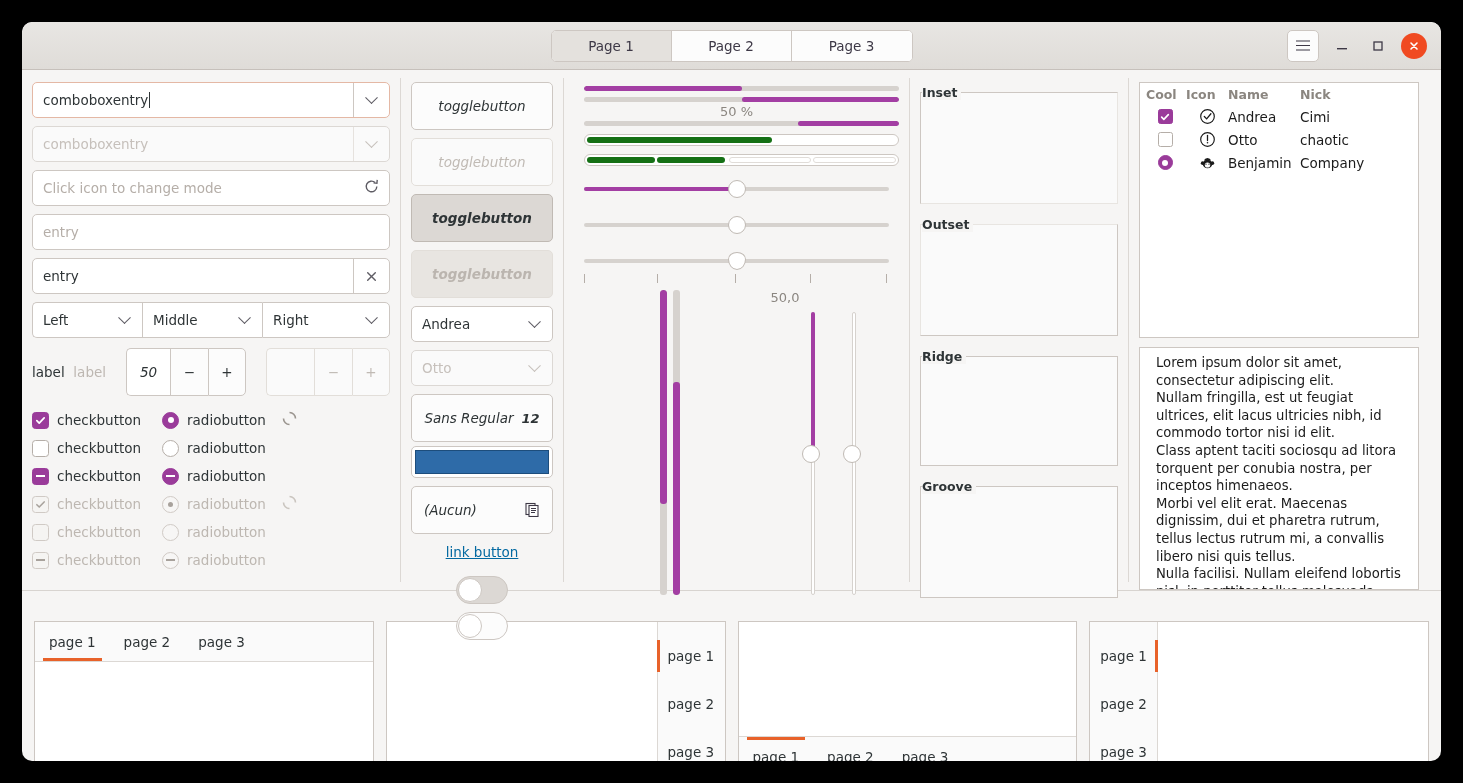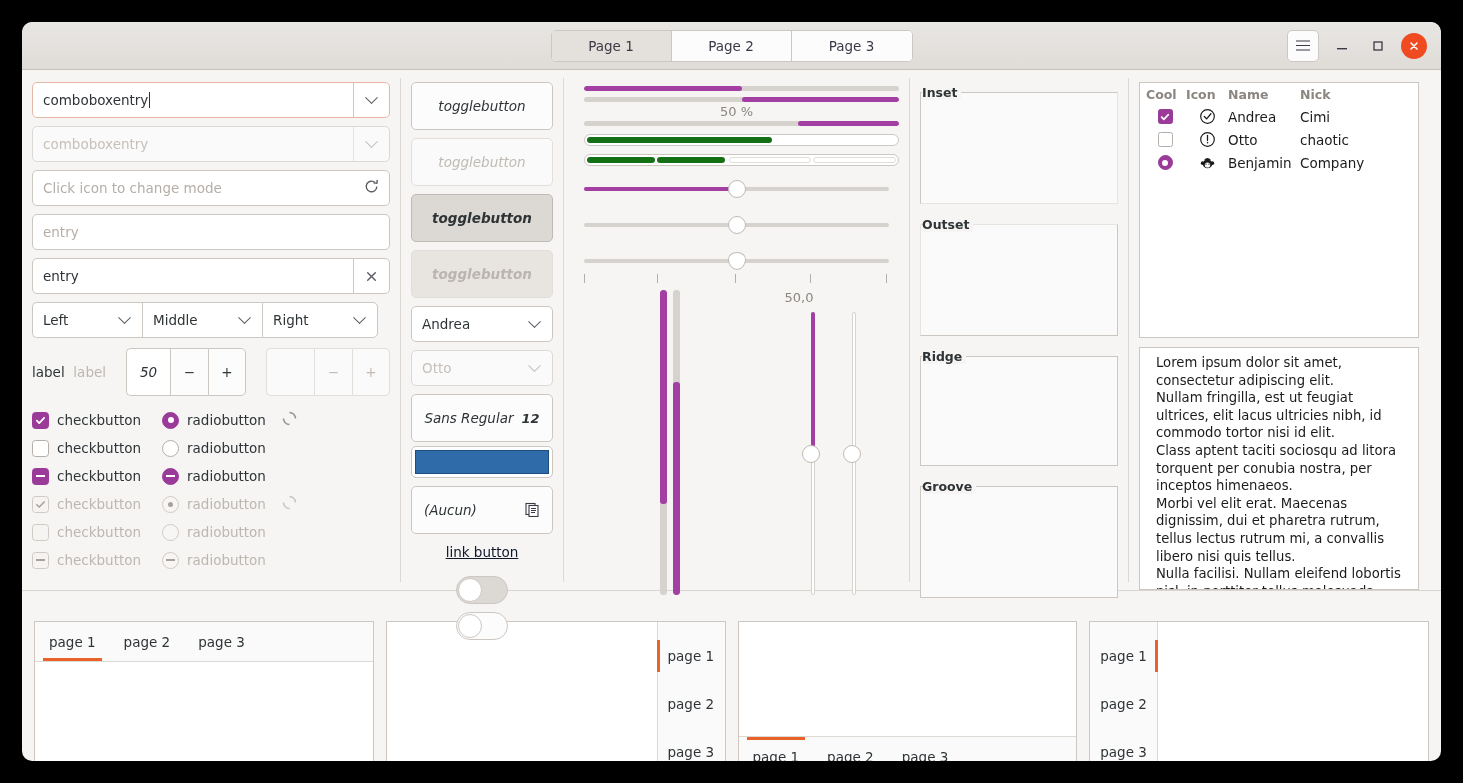--- a/index.html
+++ b/index.html
@@ -165,21 +165,21 @@
   .tabs-h.b .tab-h.active::after { top:0; }
   .tabs-v { display:flex; flex-direction:column; background:#fafafa; width:68px; flex:0 0 68px; padding-top:10px;}
   .tabs-v.r { border-left:1px solid #dcd8d4; }
   .tabs-v.l { border-right:1px solid #dcd8d4; }
   .tab-v { height:48px; display:flex; align-items:center; padding:0 10px; font-size:13.5px; color:#2e3436; position:relative; cursor:pointer;}
   .tab-v.active::after { content:''; position:absolute; top:8px; bottom:8px; width:3px; background:#e8622a;}
   .tabs-v.r .tab-v.active::after { left:-1px; }
   .tabs-v.l .tab-v.active::after { right:-1px; }
   .nbpage { flex:1; background:#fff; }
 
-  .linkbtn { font-size:13.5px; color:#0f172a; text-decoration:underline; text-align:center; cursor:pointer;}
+  .linkbtn { font-size:13.5px; color:#0369a1; text-decoration:underline; text-align:center; cursor:pointer;}
   .switch { width:52px; height:28px; border-radius:14px; border:1px solid #cdc7c2; background:#dcd8d4; position:relative; cursor:pointer;}
   .switch.off2 { background:#fcfcfc; }
   .switch .sk { position:absolute; top:1px; left:1px; width:24px; height:24px; border-radius:50%; background:#fff; border:1px solid #cdc7c2;}
   .colorbtn { height:32px; border:1px solid #cdc7c2; border-radius:5px; background:#fff; padding:3px; }
   .colorbtn i { display:block; height:100%; background:#2e6ba8; border:1px solid #1d4d7c;}
   .pct { font-size:13px; color:#8b8680; text-align:center; }
   .spin-val { font-size:13.5px; color:#2e3436; }
 </style>
 </head>
 <body>
@@ -274,21 +274,21 @@
               </div>
         </div>
         <div class="combo" style="width:120px;">
           <div class="txt">
                 <span>Middle</span>
               </div>
           <div class="arrow" style="border-left:none;">
                 <span class="chev"></span>
               </div>
         </div>
-        <div class="combo" style="width:116px;">
+        <div class="combo" style="width:128px;">
           <div class="txt">
                 <span>Right</span>
               </div>
           <div class="arrow" style="border-left:none;">
                 <span class="chev"></span>
               </div>
         </div>
       </div>
 
       <div class="row" style="align-items:center;margin-bottom:10px;">
@@ -526,21 +526,21 @@
         <i style="left:99%;"></i>
       </div>
 
       <div style="position:relative;height:305px;margin:4px 10px 0;width:305px;">
         <div class="vbar" style="position:absolute;left:76px;top:0;height:305px;">
               <i style="top:0;height:70%;"></i>
             </div>
         <div class="vbar" style="position:absolute;left:89px;top:0;height:305px;">
               <i style="bottom:0;height:70%;"></i>
             </div>
-        <div class="pct" style="position:absolute;left:165px;top:0;width:100px;">50,0</div>
+        <div class="pct" style="position:absolute;left:151px;top:0;width:100px;">50,0</div>
         <div class="vscale" style="position:absolute;left:216px;top:22px;height:283px;">
           <span class="trough"></span>
           <span class="fill" style="top:0;height:50%;"></span>
           <span class="knob" style="top:calc(50% - 9px);"></span>
         </div>
         <div class="vscale" style="position:absolute;left:257px;top:22px;height:283px;">
           <span class="trough"></span>
           <span class="knob" style="top:calc(50% - 9px);"></span>
         </div>
       </div>

